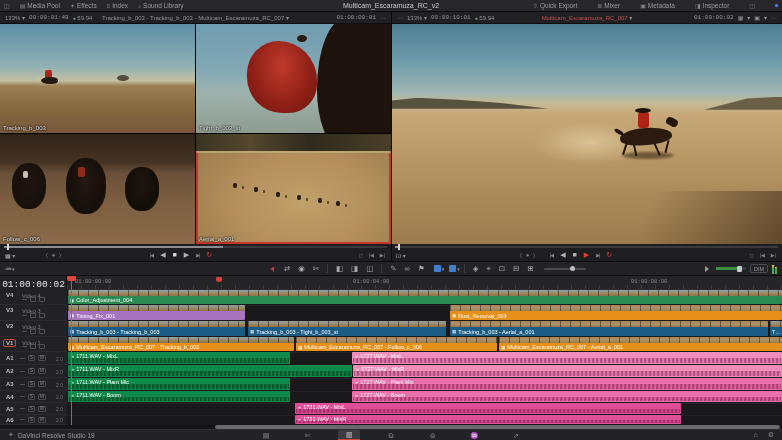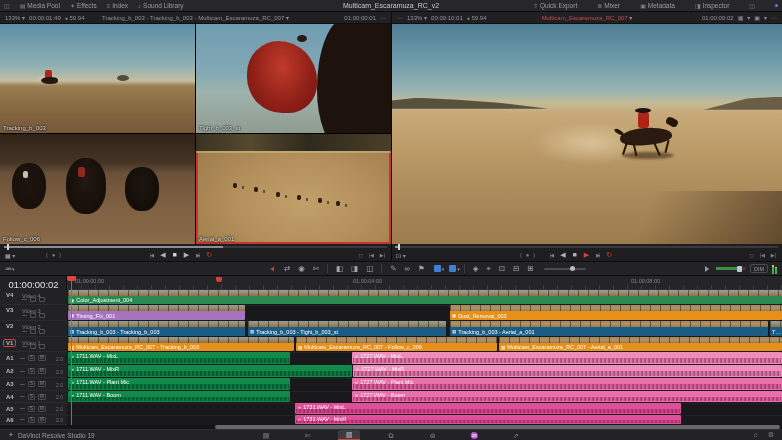--- a/index.html
+++ b/index.html
@@ -1,19 +1,19 @@
 <!DOCTYPE html>
 <html><head>
 <meta charset="utf-8">
 <style>
 *{margin:0;padding:0;box-sizing:border-box}
 html,body{width:782px;height:440px;background:#141416;overflow:hidden;
   font-family:"Liberation Sans",sans-serif;color:#cfcfd4;position:relative}
 .abs{position:absolute}
-.tc{font-family:Liberation Sans, sans-serif}
+.tc{font-family:Liberation Mono, monospace}
 .ic{color:#8f8f95}
 
 .menubar{position:absolute;left:0;top:0;width:782px;height:12px;background:#27272b;
   border-bottom:1px solid #0e0e10;display:flex;align-items:center;font-size:6.5px;color:#9a9aa0;padding:0 4px;z-index:40}
 .mb-item{display:flex;align-items:center;gap:2px;margin-right:10px;white-space:nowrap}
 .mb-ico{font-size:6px;color:#84848a}
 .mb-title{position:absolute;left:0;right:0;text-align:center;color:#c9c9ce;font-size:7px;pointer-events:none}
 .mb-right{margin-left:auto;display:flex;align-items:center;gap:10px}
 .bluedot{width:3px;height:3px;border-radius:50%;background:#3f8cff}
 

